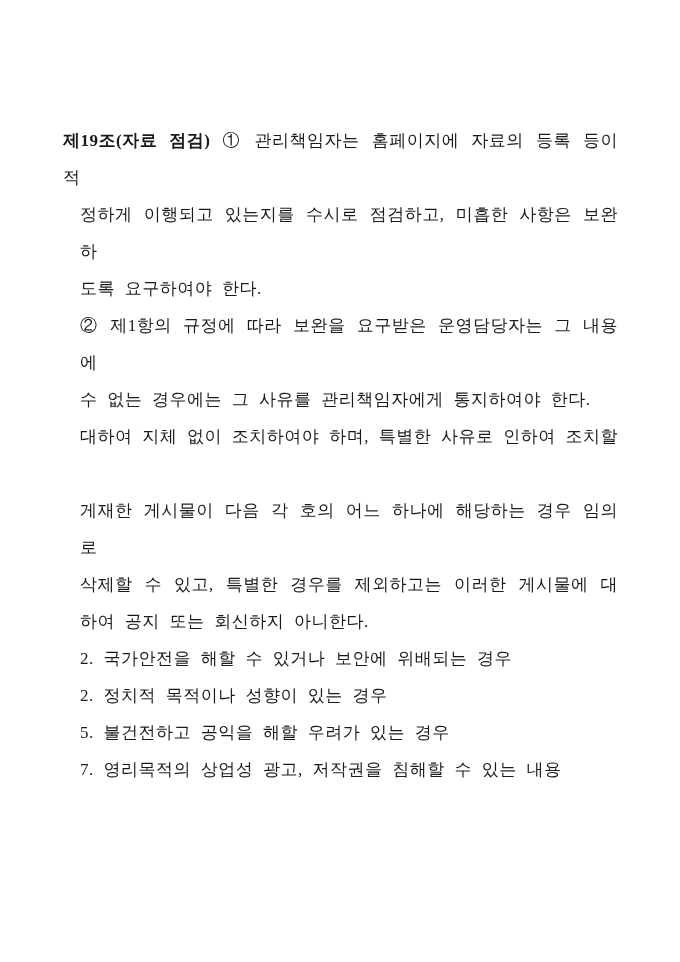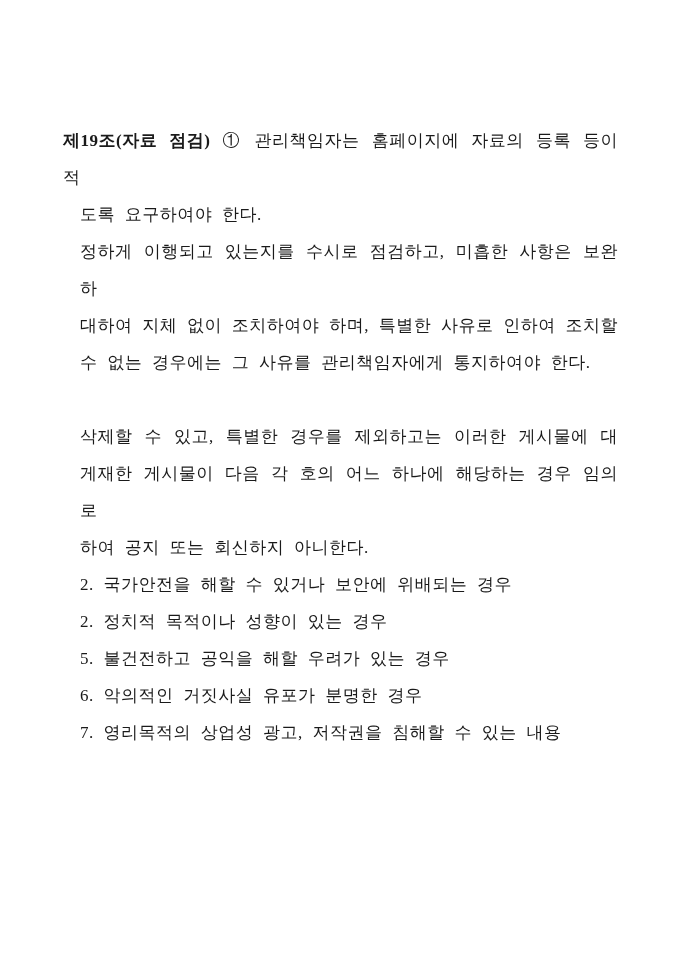--- a/index.html
+++ b/index.html
@@ -40,29 +40,29 @@
     font-weight: bold;
   }
 </style>
 </head>
 <body>
 
 <div class="page">
   <div id="doc">
       <div class="article">
         <div class="line head justify"><span class="bold">제19조(자료 점검)</span> ① 관리책임자는 홈페이지에 자료의 등록 등이 적</div>
+        <div class="line justify">정하게 이행되고 있는지를 수시로 점검하고, 미흡한 사항은 보완하</div>
         <div class="line">도록 요구하여야 한다.</div>
-        <div class="line justify">정하게 이행되고 있는지를 수시로 점검하고, 미흡한 사항은 보완하</div>
+        <div class="line justify">② 제1항의 규정에 따라 보완을 요구받은 운영담당자는 그 내용에</div>
+        <div class="line">수 없는 경우에는 그 사유를 관리책임자에게 통지하여야 한다.</div>
         <div class="line justify">대하여 지체 없이 조치하여야 하며, 특별한 사유로 인하여 조치할</div>
-        <div class="line">수 없는 경우에는 그 사유를 관리책임자에게 통지하여야 한다.</div>
       </div>
       <div class="article">
+        <div class="line justify">게재한 게시물이 다음 각 호의 어느 하나에 해당하는 경우 임의로</div>
         <div class="line justify">삭제할 수 있고, 특별한 경우를 제외하고는 이러한 게시물에 대</div>
-        <div class="line justify">게재한 게시물이 다음 각 호의 어느 하나에 해당하는 경우 임의로</div>
         <div class="line">하여 공지 또는 회신하지 아니한다.</div>
         <div class="line">2. 국가안전을 해할 수 있거나 보안에 위배되는 경우</div>
         <div class="line">2. 정치적 목적이나 성향이 있는 경우</div>
         <div class="line">5. 불건전하고 공익을 해할 우려가 있는 경우</div>
-        <div class="line">6. 악의적인 거짓사실 유포가 분명한 경우</div>
         <div class="line">7. 영리목적의 상업성 광고, 저작권을 침해할 수 있는 내용</div>
       </div>
     </div>
 </div>
 
 </body></html>

